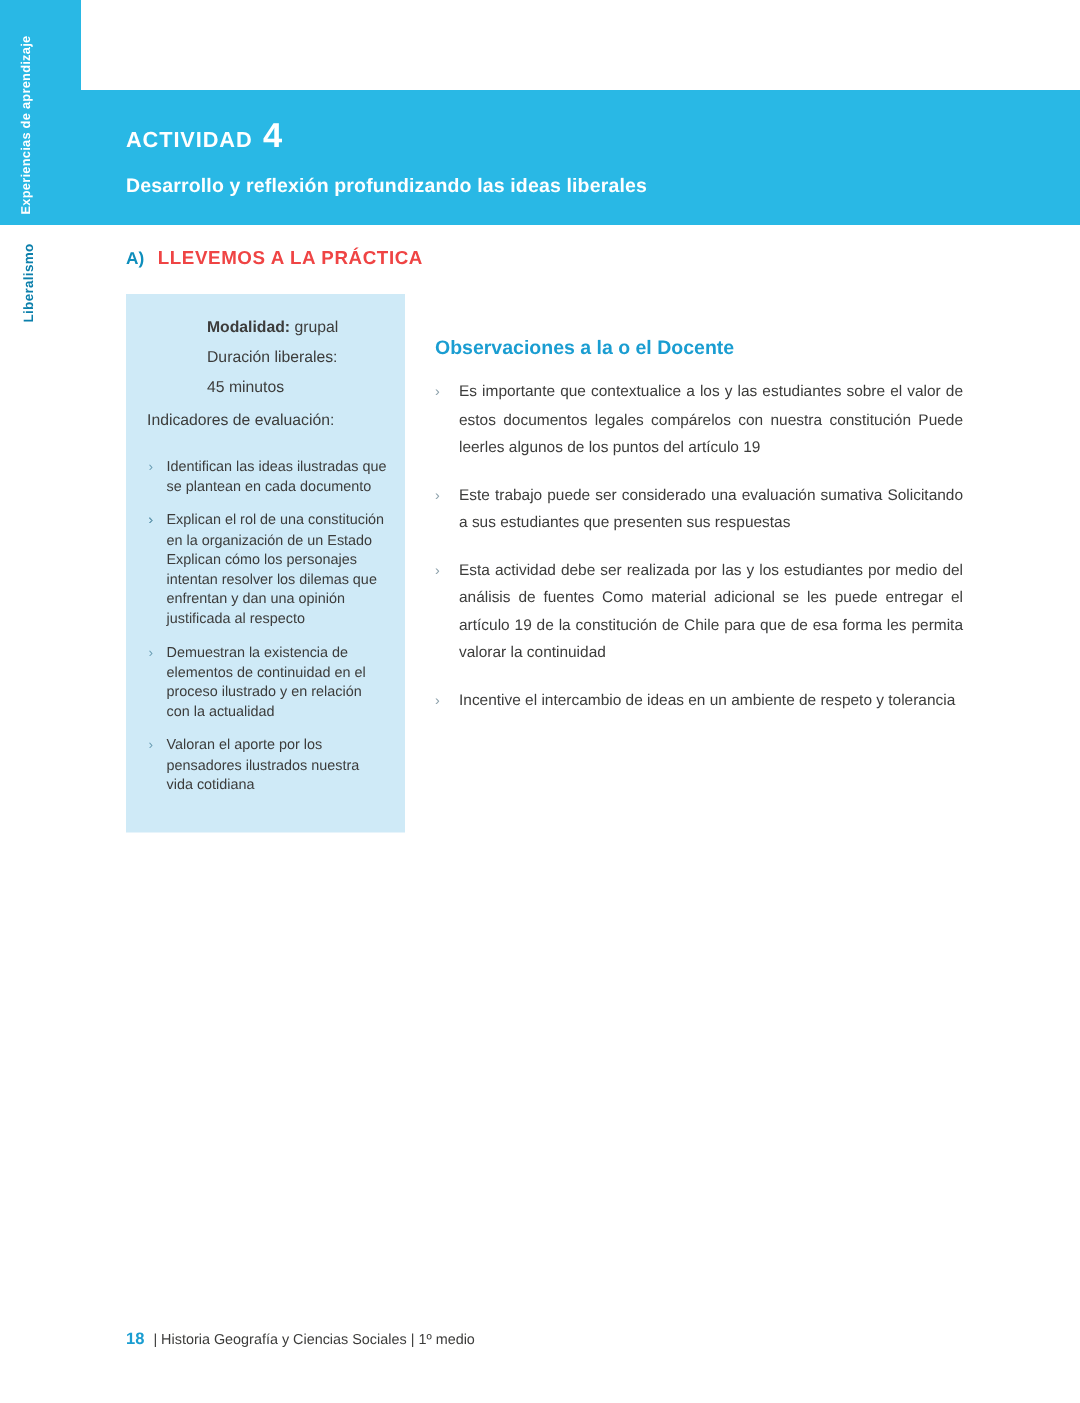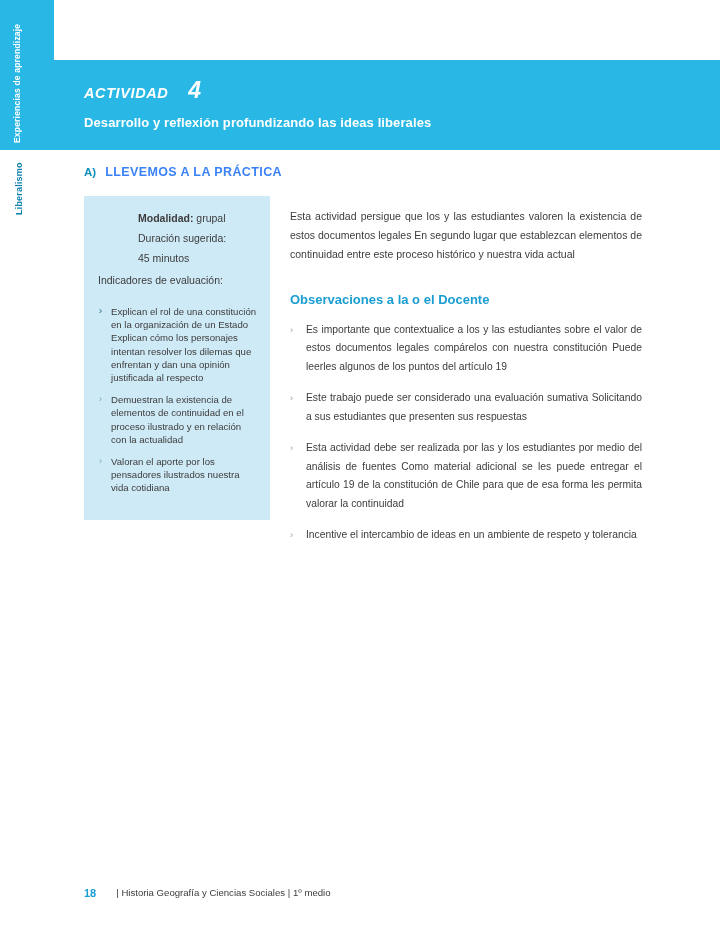--- a/index.html
+++ b/index.html
@@ -56,22 +56,21 @@
     width: 666px; height: 90px;
     background: #29b8e5;
   }
   .header-inner {
     position: absolute;
     left: 30px; top: 20px;
   }
   .act-line {
     display: flex;
     align-items: baseline;
-    gap: 20px;
-    font-style: italic;
+    gap: 7px;
   }
   .act-label {
     color: #ffffff;
     font-weight: bold;
     font-size: 14.5px;
     letter-spacing: 0.6px;
   }
   .act-num {
     color: #ffffff;
     font-weight: bold;
@@ -93,21 +92,21 @@
     display: flex;
     align-items: baseline;
     gap: 9px;
   }
   .section-a-key {
     color: #0e8ebc;
     font-weight: bold;
     font-size: 11.5px;
   }
   .section-a-title {
-    color: #3b82f6;
+    color: #ef4444;
     font-weight: bold;
     font-size: 12.5px;
     letter-spacing: 0.4px;
   }
 
   
   .infobox {
     position: absolute;
     left: 84px; top: 196px;
     width: 186px;
@@ -179,22 +178,22 @@
     left: 0; top: 0;
     color: #8fa3ad;
     font-size: 9.5px;
   }
 
   
   .footer {
     position: absolute;
     left: 84px; bottom: 36px;
     display: flex;
-    align-items: flex-start;
-    gap: 20px;
+    align-items: center;
+    gap: 6px;
   }
   .footer-page {
     color: #1a9dd1;
     font-weight: bold;
     font-size: 11px;
   }
   .footer-text {
     color: #3c3c3b;
     font-size: 9.6px;
   }
@@ -221,35 +220,34 @@
 <div class="section-a">
   <span class="section-a-key">A)</span>
   <span class="section-a-title">LLEVEMOS A LA PRÁCTICA</span>
 </div>
 
 <div class="infobox">
   <div class="infobox-line">
     <b>Modalidad:</b>
     <span>grupal</span>
   </div>
-  <div class="infobox-line">Duración sugerida:</div>
+  <div class="infobox-line">Duración liberales:</div>
   <div class="infobox-line">45 minutos</div>
   <div class="infobox-head">Indicadores de evaluación:</div>
   <ul class="bullets">
-    <li><span class="chev">›</span></li>
+    <li><span class="chev">›</span><span>Identifican las ideas ilustradas que se plantean en cada documento</span></li>
     <li><span class="chev">›</span></li>
     <li><span class="chev">›</span></li>
     <li><span class="chev">›</span><span>Explican el rol de una constitución en la organización de un Estado Explican cómo los personajes intentan resolver los dilemas que enfrentan y dan una opinión justificada al respecto</span></li>
     <li><span class="chev">›</span><span>Demuestran la existencia de elementos de continuidad en el proceso ilustrado y en relación con la actualidad</span></li>
     <li><span class="chev">›</span><span>Valoran el aporte por los pensadores ilustrados nuestra vida cotidiana</span></li>
   </ul>
 </div>
 
 <div class="right-col">
-  <p class="intro-par">Esta actividad persigue que los y las estudiantes valoren la existencia de estos documentos legales En segundo lugar que establezcan elementos de continuidad entre este proceso histórico y nuestra vida actual</p>
   <div class="obs-title">Observaciones a la o el Docente</div>
   <ul class="obs-list">
     <li><span class="chev">›</span><span>Es importante que contextualice a los y las estudiantes sobre el valor de estos documentos legales compárelos con nuestra constitución Puede leerles algunos de los puntos del artículo 19</span></li>
     <li><span class="chev">›</span><span>Este trabajo puede ser considerado una evaluación sumativa Solicitando a sus estudiantes que presenten sus respuestas</span></li>
     <li><span class="chev">›</span><span>Esta actividad debe ser realizada por las y los estudiantes por medio del análisis de fuentes Como material adicional se les puede entregar el artículo 19 de la constitución de Chile para que de esa forma les permita valorar la continuidad</span></li>
     <li><span class="chev">›</span><span>Incentive el intercambio de ideas en un ambiente de respeto y tolerancia</span></li>
   </ul>
 </div>
 
 <div class="footer">

